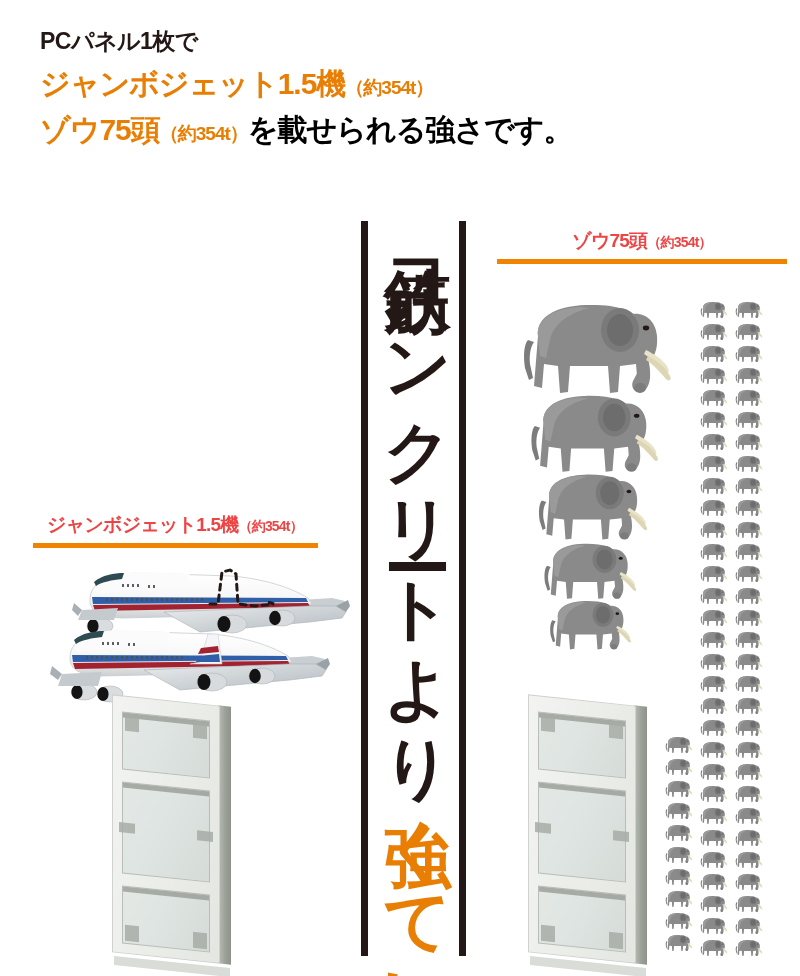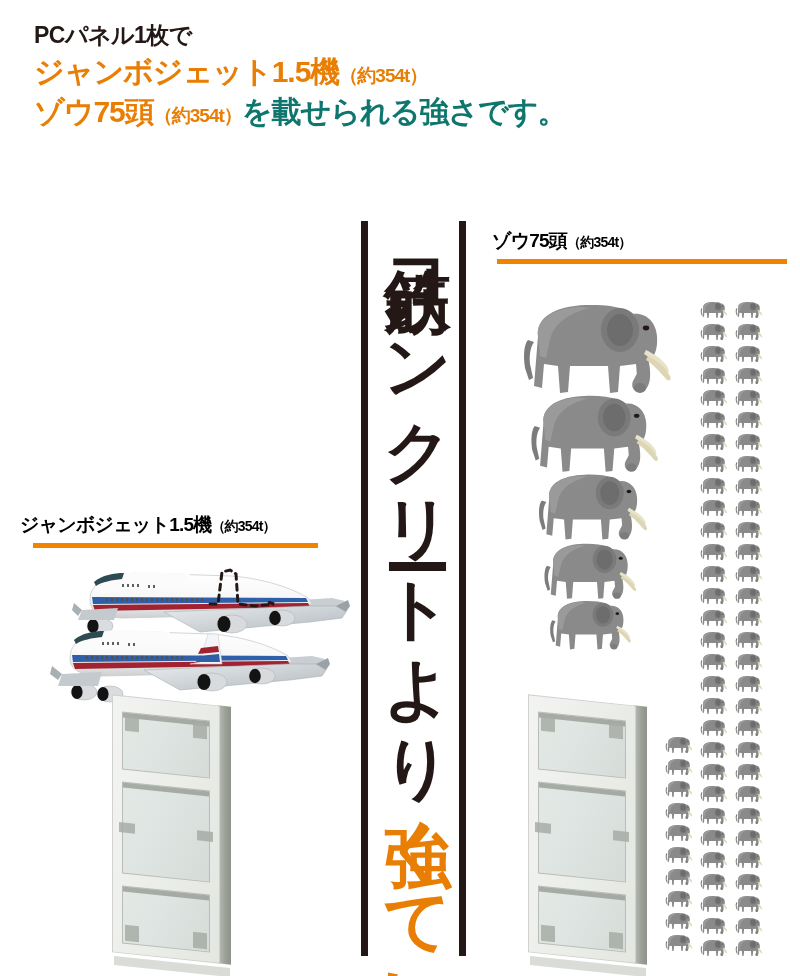--- a/index.html
+++ b/index.html
@@ -6,37 +6,37 @@
   html,body{margin:0;padding:0;background:#ffffff;}
   body{
     width:800px;height:976px;position:relative;overflow:hidden;
     font-family:"Liberation Sans","DejaVu Sans",sans-serif;
     -webkit-font-smoothing:antialiased;
   }
   .stage{position:absolute;left:0;top:0;width:800px;height:976px;}
 
   
   .headline{position:absolute;left:24px;top:14px;width:620px;}
-  .hl-line{white-space:nowrap;line-height:1.0;margin:10px;}
+  .hl-line{white-space:nowrap;line-height:1.0;margin:16px;}
   .hl-sm{font-size:23px;font-weight:bold;color:#231815;letter-spacing:-0.5px;}
   .hl-big{font-size:30px;font-weight:bold;color:#E87E04;letter-spacing:-1px;}
   .hl-big2{font-size:30px;font-weight:bold;letter-spacing:-1px;}
   .hl-or{color:#E87E04;}
-  .hl-bk{color:#0f766e;}
+  .hl-bk{color:#000000;}
   .hl-note{font-size:19px;}
   .ln1{top:0px;}
   .ln2{margin-top:7px;}
   .ln3{margin-top:8px;font-size:18px;}
   .ln4{margin-top:6px;}
 
   
   .caption{position:absolute;}
   .caption .cap-text{
-    white-space:nowrap;font-weight:bold;color:#000000;
-    font-size:19px;letter-spacing:-0.8px;text-align:left;
+    white-space:nowrap;font-weight:bold;color:#ef4444;
+    font-size:19px;letter-spacing:-0.8px;text-align:center;
   }
   .caption .cap-sub{font-size:14px;}
   .caption .cap-rule{height:5px;background:#F08300;margin-top:5px;}
 
   #caption-jet{left:20px;top:512px;width:310px;}
   #caption-jet .cap-rule{width:285px;margin-left:13px;}
   #caption-ele{left:492px;top:228px;width:300px;}
   #caption-ele .cap-rule{width:290px;margin-left:5px;}
 
   

